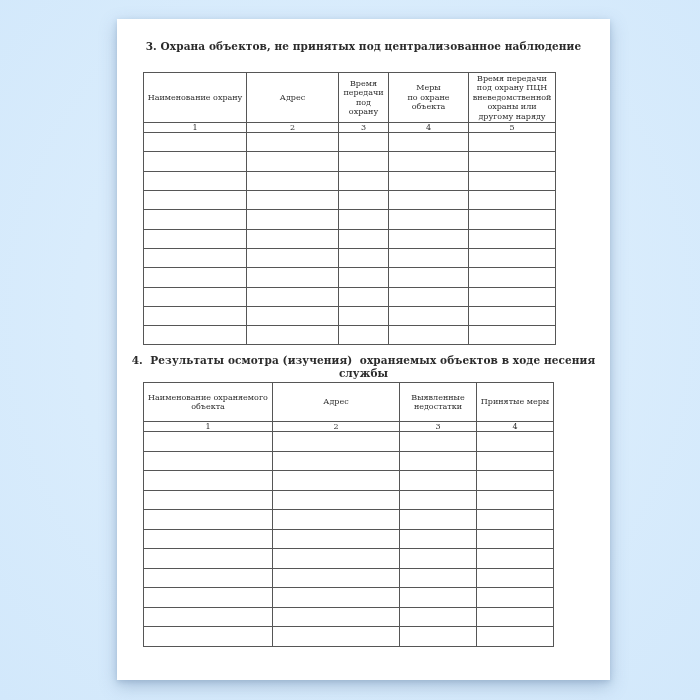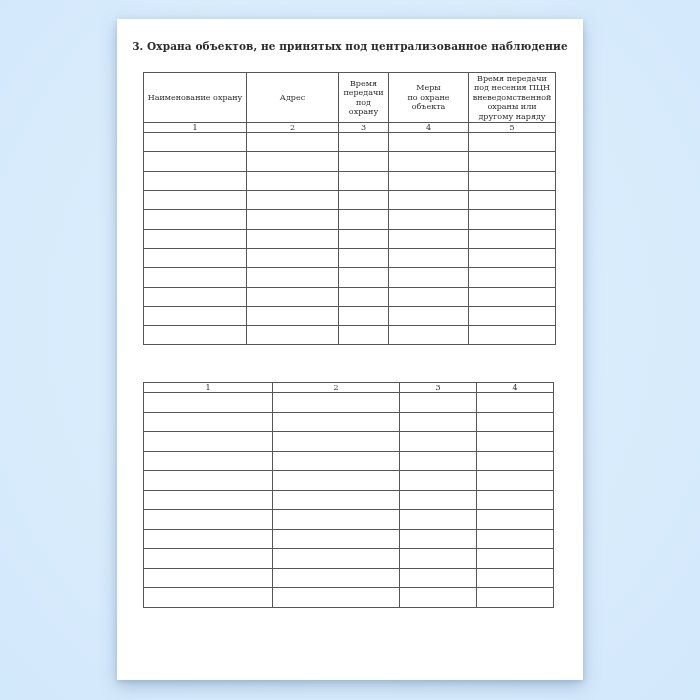--- a/index.html
+++ b/index.html
@@ -15,20 +15,21 @@
     position: relative;
   }
   .paper {
     position: absolute;
     left: 117px;
     top: 19px;
     width: 466px;
     height: 661px;
     background: #ffffff;
     box-shadow: 0 6px 16px rgba(110, 140, 175, 0.45), 0 2px 5px rgba(110, 140, 175, 0.30);
+    padding-left: 27px;
   }
   .sec-title {
     position: absolute;
     left: 0;
     width: 100%;
     text-align: center;
     font-weight: bold;
     font-size: 10.5px;
     line-height: 13px;
     color: #2b2b2b;
@@ -93,21 +94,21 @@
     <thead>
       <tr>
         <th class="hdr-cell">Наименование охрану</th>
         <th class="hdr-cell">Адрес</th>
         <th class="hdr-cell">Время
 передачи
 под охрану</th>
         <th class="hdr-cell">Меры
 по охране объекта</th>
         <th class="hdr-cell">Время передачи
-под несения ПЦН
+под охрану ПЦН
 вневедомственной
 охраны или
 другому наряду</th>
       </tr>
       <tr>
         <td class="num-cell">1</td>
         <td class="num-cell">2</td>
         <td class="num-cell">3</td>
         <td class="num-cell">4</td>
         <td class="num-cell">5</td>
@@ -187,30 +188,39 @@
         <tr>
           <td></td>
           <td></td>
           <td></td>
           <td></td>
           <td></td>
         </tr>
       </tbody>
   </table>
 
+  <div class="sec-title title4">4.  Результаты осмотра (изучения)  охраняемых объектов в ходе несения службы</div>
 
   <table class="t2">
     <colgroup>
       <col style="width:129px">
       <col style="width:127px">
       <col style="width:77px">
       <col style="width:77px">
     </colgroup>
     <thead>
       <tr>
+        <th class="hdr-cell">Наименование охраняемого
+объекта</th>
+        <th class="hdr-cell">Адрес</th>
+        <th class="hdr-cell">Выявленные
+недостатки</th>
+        <th class="hdr-cell">Принятые меры</th>
+      </tr>
+      <tr>
         <td class="num-cell">1</td>
         <td class="num-cell">2</td>
         <td class="num-cell">3</td>
         <td class="num-cell">4</td>
       </tr>
     </thead>
     <tbody>
         <tr>
           <td></td>
           <td></td>

